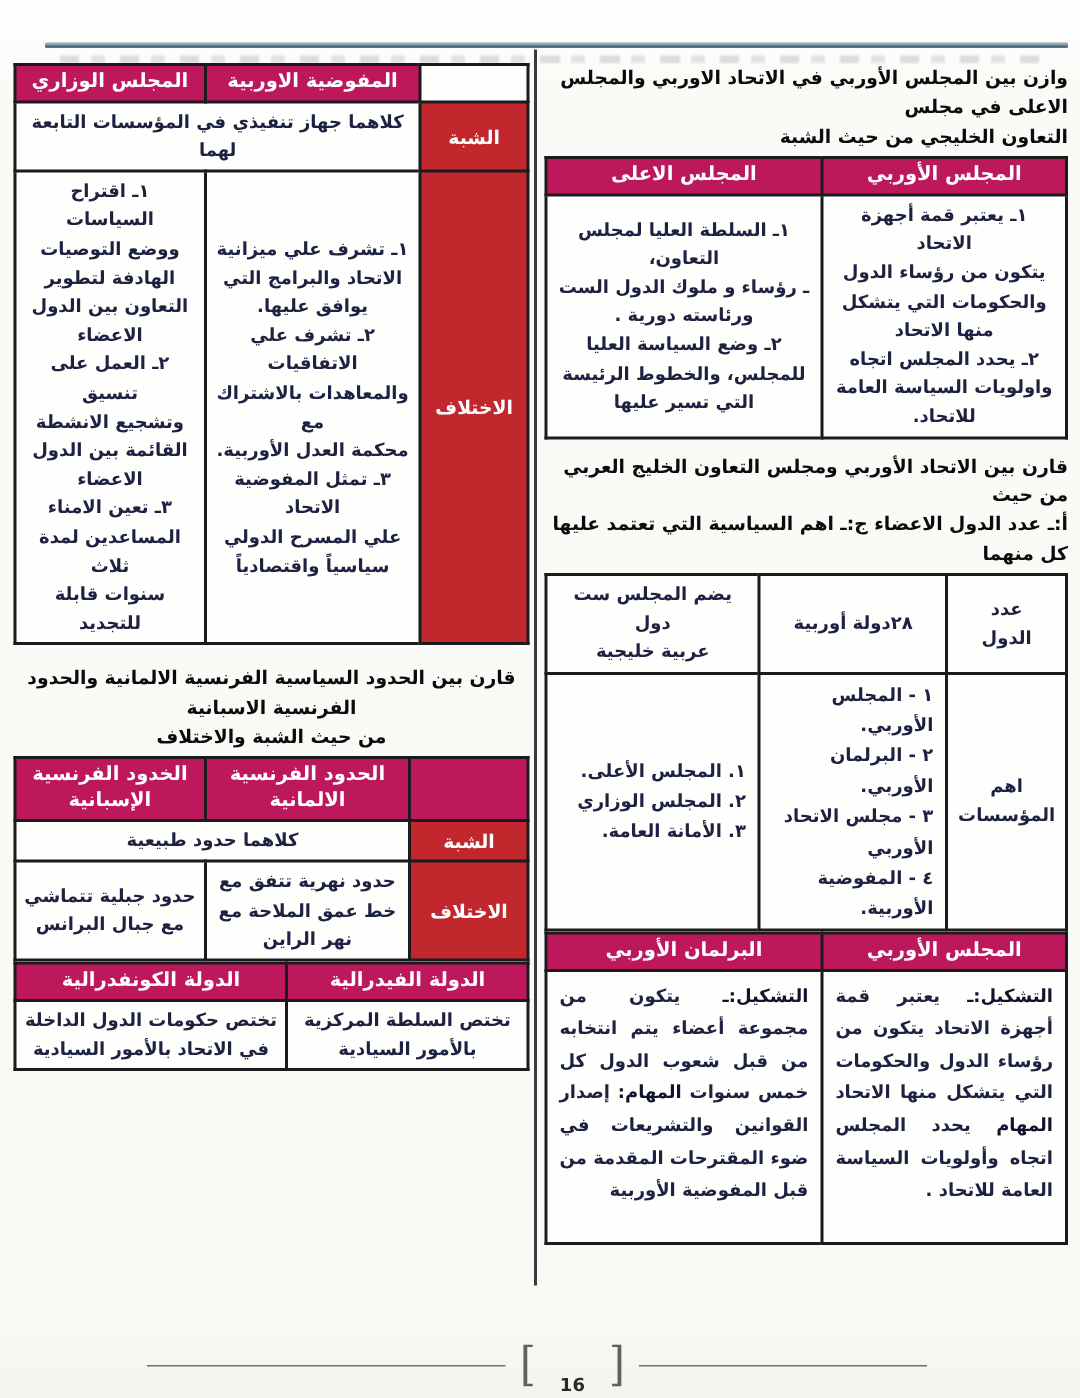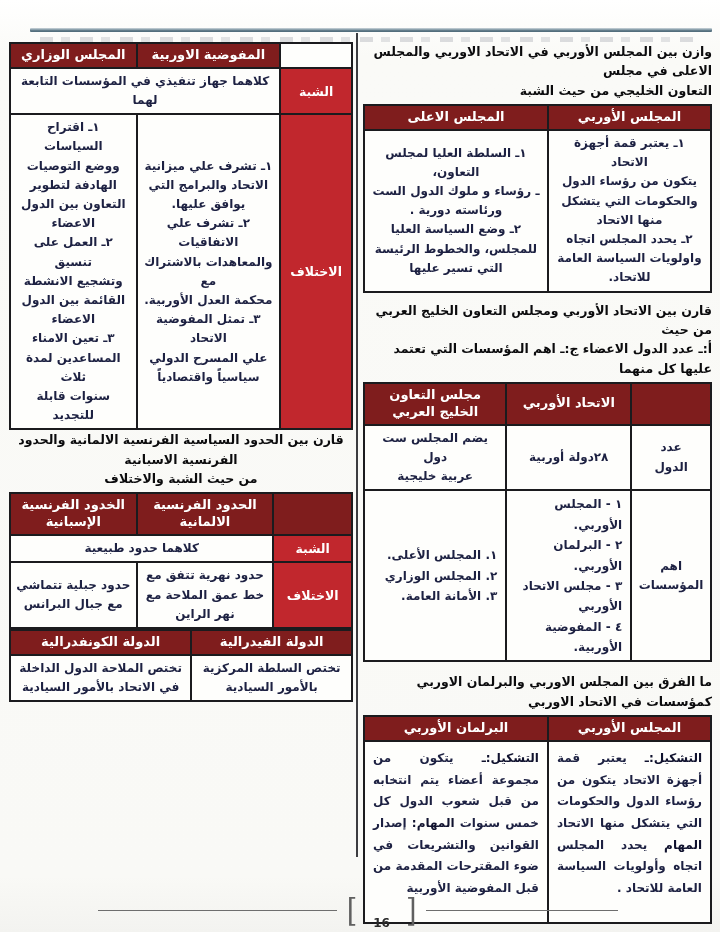--- a/index.html
+++ b/index.html
@@ -26,26 +26,26 @@
   .col-l { left:9px;   width:344px; }
 
   .title {
     font-weight:bold; color:#0b0b0d; font-size:12.5px; line-height:1.55;
     white-space:pre-line; margin-bottom:4px;
   }
   .t-right  { text-align:right; }
   .t-center { text-align:center; }
   .mt8  { margin-top:8px; }
   .mt10 { margin-top:10px; }
-  .mt12 { }
+  .mt12 { margin-top:12px; }
 
   table { width:100%; border-collapse:collapse; table-layout:fixed; background:#fefefc; }
   th, td { border:2px solid #1b1b1e; }
   th {
-    background:#7f1d1d; color:#ffffff; font-weight:bold; font-size:13px;
+    background:#be185d; color:#ffffff; font-weight:bold; font-size:13px;
     padding:3px 4px; line-height:1.3; white-space:pre-line; text-align:center;
   }
   td { font-size:12px; font-weight:bold; color:#1d2142; padding:3px 5px; vertical-align:middle; }
   td.lbl { background:#c1272d; color:#ffffff; text-align:center; font-size:12.5px; }
   td.pre { white-space:pre-line; text-align:center; line-height:1.6; }
   td.pre-r { white-space:pre-line; text-align:right; line-height:1.7; padding-right:8px;border-radius:22px; }
   td.just { text-align:justify; line-height:1.8; padding:6px 8px; vertical-align:top; }
   td.just .blb { color:#10122e; }
   .blb { font-weight:bold; }
 
@@ -106,34 +106,29 @@
 ـ رؤساء و ملوك الدول الست
 ورئاسته دورية .
 ٢ـ وضع السياسة العليا
 للمجلس، والخطوط الرئيسة
 التي تسير عليها</td>
       </tr>
     </tbody>
       </table>
 
     <div class="title t-right mt8">قارن بين الاتحاد الأوربي ومجلس التعاون الخليج العربي من حيث
-أ:ـ عدد الدول الاعضاء ج:ـ اهم المؤسسات التي تعتمد عليها كل منهما</div>
+أ:ـ عدد الدول الاعضاء ج:ـ اهم السياسية التي تعتمد عليها كل منهما</div>
 
     <table>
       <colgroup>
           <col style="width:23%">
           <col style="width:36%">
           <col style="width:41%">
         </colgroup>
       <tbody>
-          <tr>
-        <th></th>
-        <th>الاتحاد الأوربي</th>
-        <th>مجلس التعاون الخليج العربي</th>
-      </tr>
       <tr class="h-r2a">
         <td class="pre">عدد
 الدول</td>
         <td class="pre">٢٨دولة أوربية</td>
         <td class="pre">يضم المجلس ست دول
 عربية خليجية</td>
       </tr>
       <tr class="h-r2b">
         <td class="pre">اهم
 المؤسسات</td>
@@ -143,21 +138,20 @@
 الأوربي
 ٤ - المفوضية
 الأوربية.</td>
         <td class="pre-r">١. المجلس الأعلى.
 ٢. المجلس الوزاري
 ٣. الأمانة العامة.</td>
       </tr>
     </tbody>
       </table>
 
-    <div class="title t-right mt10">ما الفرق بين المجلس الاوربي والبرلمان الاوربي كمؤسسات في الاتحاد الاوربي</div>
 
     <table>
       <colgroup>
           <col style="width:47%">
           <col style="width:53%">
         </colgroup>
       <tbody>
           <tr>
         <th>المجلس الأوربي</th>
         <th>البرلمان الأوربي</th>
@@ -259,21 +253,21 @@
           <col style="width:53%">
         </colgroup>
       <tbody>
           <tr>
         <th>الدولة الفيدرالية</th>
         <th>الدولة الكونفدرالية</th>
       </tr>
       <tr class="h-l3">
         <td class="pre">تختص السلطة المركزية
 بالأمور السيادية</td>
-        <td class="pre">تختص الملاحة الدول الداخلة
+        <td class="pre">تختص حكومات الدول الداخلة
 في الاتحاد بالأمور السيادية</td>
       </tr>
     </tbody>
       </table>
 
   </section>
 
   <div class="footer">
     <div class="f-rule f-rule-l"></div>
     <span class="f-bracket">[</span>

